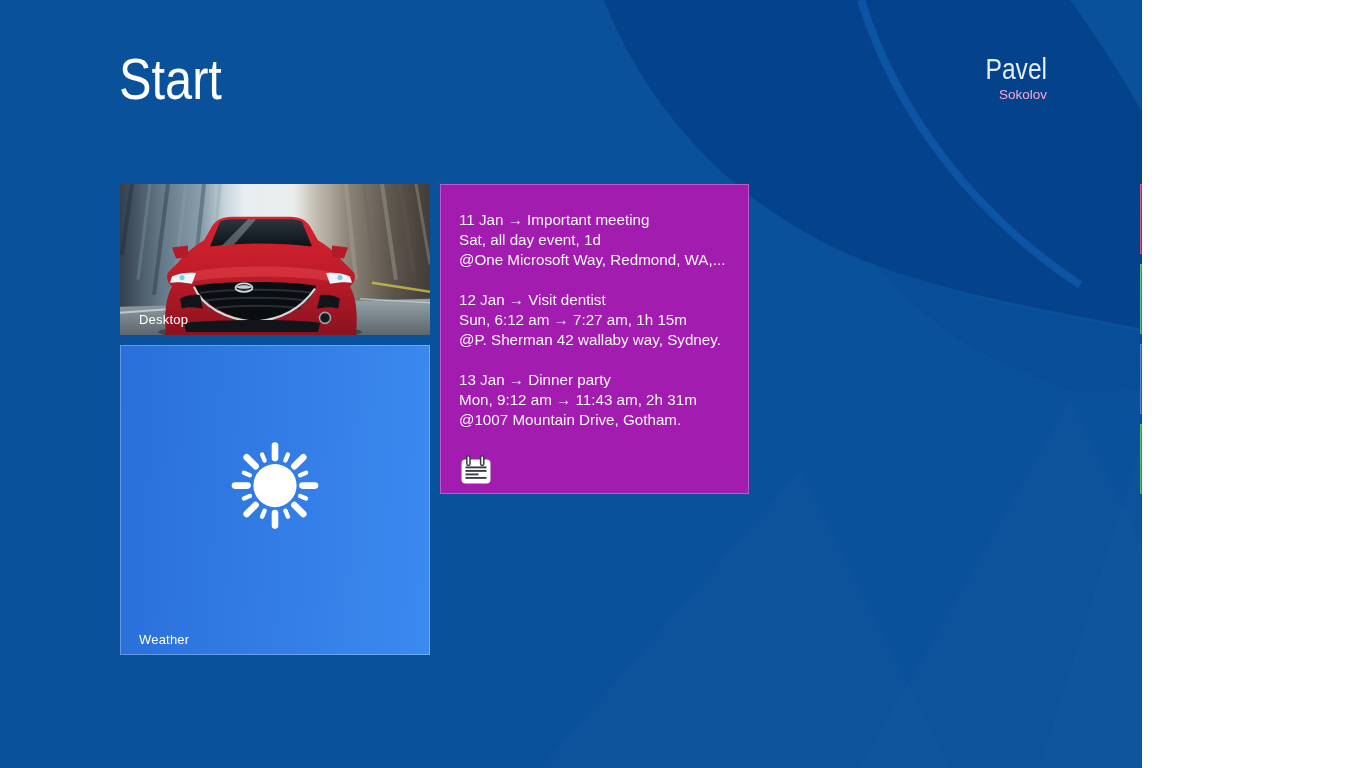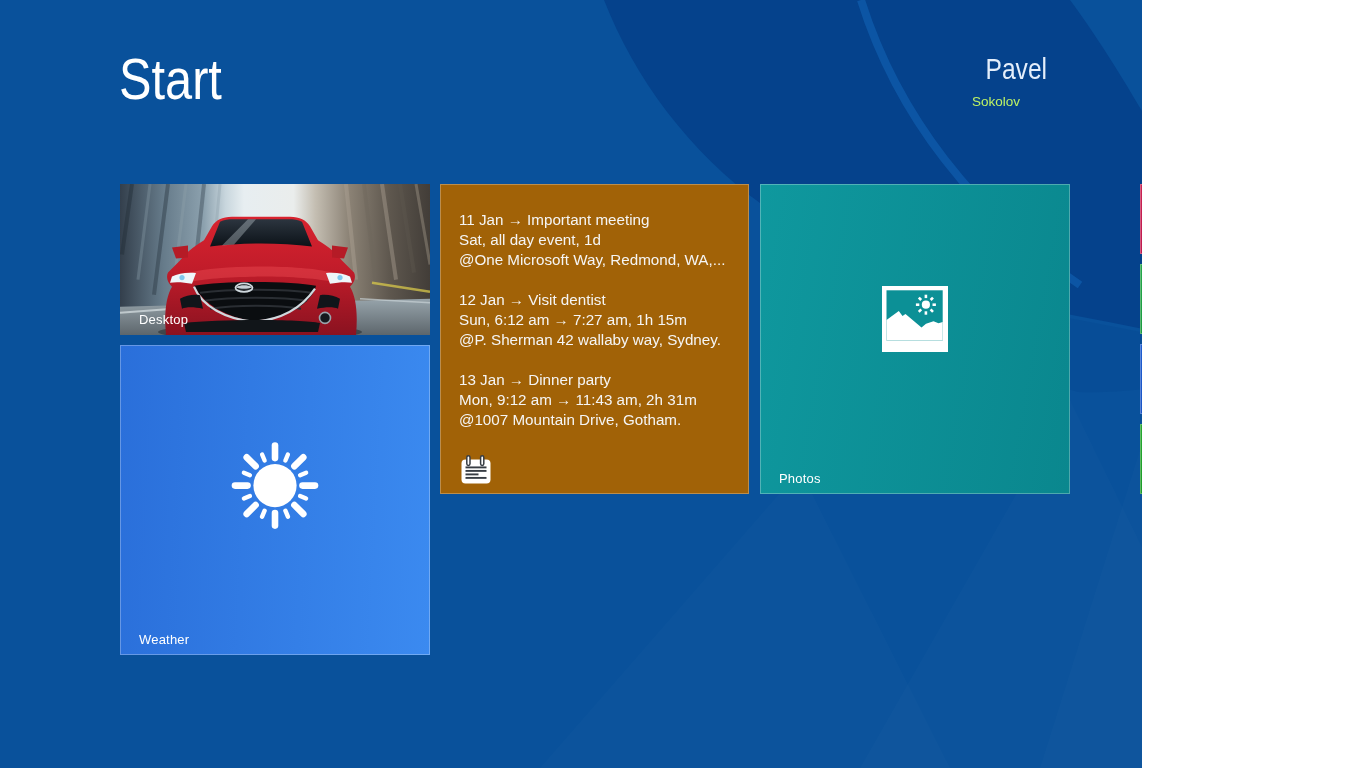--- a/index.html
+++ b/index.html
@@ -1,23 +1,23 @@
 <!DOCTYPE html>
 <html><head>
 <meta charset="utf-8">
 <style>
 html,body{margin:0;padding:0}
 #root{position:relative;width:1142px;height:768px;overflow:hidden;background:#09519b;font-family:"Liberation Sans",sans-serif}
 #bg{position:absolute;left:0;top:0}
 .tile{position:absolute;box-shadow:inset 0 0 0 1px rgba(255,255,255,.28)}
 .lbl{position:absolute;left:19px;bottom:8px;color:#fff;font-size:13px;letter-spacing:.2px}
 #start{position:absolute;left:119px;top:45px;color:#fff;font-size:58px;font-weight:400;transform:scaleX(.84);transform-origin:0 0;letter-spacing:0px}
-#user{position:absolute;right:95px;top:53px;text-align:left;color:#fff}
+#user{position:absolute;right:95px;top:53px;text-align:right;color:#fff}
 #user .n1{font-size:30px;line-height:31px;color:#e4eefb;transform:scaleX(.82);transform-origin:100% 50%}
-#user .n2{font-size:13.5px;line-height:18px;margin-top:9px;color:#bef264}
+#user .n2{font-size:13.5px;line-height:18px;margin-top:2px;color:#f9a8d4}
 #avatar{position:absolute;left:1280px;top:60px;width:40px;height:40px;background:#6f9bd6}
 </style>
 </head>
 <body>
 <div id="root">
 <svg id="bg" width="1366" height="768" viewBox="0 0 1366 768">
   <rect width="1366" height="768" fill="#09519b"></rect>
   <path d="M604,0 L1070,0 C1122,70 1205,210 1260,358 C1150,322 1005,312 878,266 C740,216 648,112 604,0 Z" fill="#05428c"></path>
   <path d="M878,266 C1010,317 1160,330 1258,357 C1210,382 1140,394 1078,392 C990,368 920,318 878,266 Z" fill="#05428c" opacity=".25"></path>
   <path d="M861,0 C897,115 975,215 1080,285" stroke="#0d58a6" stroke-width="8" fill="none" opacity=".9"></path>
@@ -170,21 +170,21 @@
 <path d="M116,102.5 C120,100 128,100 132,102.5 C128,104.5 120,104.5 116,102.5 Z" fill="#c8d1d7"></path>
 <circle cx="205" cy="133" r="5.5" fill="#16191d" stroke="#9aa4ab" stroke-width="1.6"></circle>
 <path d="M60,114 C66,110.5 74,109.5 80,110.5 L83,124 C74,122 66,122 62,124 Z" fill="#11151a"></path>
 <path d="M220,114 C214,110.5 206,109.5 200,110.5 L197,124 C206,122 214,122 218,124 Z" fill="#11151a"></path>
 <path d="M52,63 L68,61 L68,73 L56,74 Z" fill="#b51b26"></path>
 <path d="M228,63 L212,61 L212,73 L224,74 Z" fill="#b51b26"></path>
 </svg>
 <div class="lbl">Desktop</div>
 </div>
 
-<div class="tile" id="t-cal" style="left:440px;top:184px;width:309px;height:310px;background:#a16207">
+<div class="tile" id="t-cal" style="left:440px;top:184px;width:309px;height:310px;background:#a21caf">
   <div style="position:absolute;left:19px;top:26px;color:#f5f5f5;font-size:15.2px;line-height:20px">
     11 Jan → Important meeting<br>
     Sat, all day event, 1d<br>
     @One Microsoft Way, Redmond, WA,...<br>
     <br>
     12 Jan → Visit dentist<br>
     Sun, 6:12 am → 7:27 am, 1h 15m<br>
     @P. Sherman 42 wallaby way, Sydney.<br>
     <br>
     13 Jan → Dinner party<br>
@@ -197,41 +197,20 @@
     <rect x="19.6" y="0.8" width="3.2" height="9.6" rx="1.6" fill="#fff" stroke="#373d44" stroke-width="1.5"></rect>
     <g stroke="#373d44" stroke-width="1.9">
       <line x1="4.5" y1="12.4" x2="25.5" y2="12.4"></line>
       <line x1="4.5" y1="15.9" x2="25.5" y2="15.9"></line>
       <line x1="4.5" y1="19.4" x2="17.5" y2="19.4"></line>
       <line x1="4.5" y1="22.9" x2="25.5" y2="22.9"></line>
     </g>
   </svg>
 </div>
 
-<div class="tile" id="t-photos" style="left:760px;top:184px;width:310px;height:310px;background:linear-gradient(100deg,#0f989e 0%,#0a878e 100%)">
-  <svg width="66" height="66" viewBox="0 0 66 66" style="position:absolute;left:122px;top:102px">
-    <rect x="0" y="0" width="66" height="66" fill="#fff"></rect>
-    <rect x="4.5" y="4.3" width="56.2" height="50.3" fill="#0c9096"></rect>
-    <path d="M4.5,34 L16.8,25 L20.5,30 L23.5,28 L39.5,41.5 L44,37.8 L51.5,35.2 L56.5,37.2 L60.7,36 L60.7,54.6 L4.5,54.6 Z" fill="#fff"></path>
-    <g transform="translate(43.9,18.7)">
-      <circle r="4.1" fill="#fff"></circle>
-      <g stroke="#fff" stroke-width="2.6" stroke-linecap="butt">
-        <line y1="-6.6" y2="-10"></line>
-            <line y1="6.6" y2="10"></line>
-        <line x1="-6.6" x2="-10"></line>
-            <line x1="6.6" x2="10"></line>
-        <line x1="-4.7" y1="-4.7" x2="-7.1" y2="-7.1"></line>
-        <line x1="4.7" y1="-4.7" x2="7.1" y2="-7.1"></line>
-        <line x1="-4.7" y1="4.7" x2="-7.1" y2="7.1"></line>
-        <line x1="4.7" y1="4.7" x2="7.1" y2="7.1"></line>
-      </g>
-    </g>
-  </svg>
-  <div class="lbl">Photos</div>
-</div>
 
 <div class="tile" style="left:1140px;top:184px;width:70px;height:70px;background:linear-gradient(135deg,#c92454 0%,#b5124a 100%)">
   <svg width="70" height="70" viewBox="0 0 70 70">
     <rect x="16.2" y="19.5" width="38" height="28.6" fill="none" stroke="#fff" stroke-width="4.2" rx="1"></rect>
     <circle cx="34.9" cy="33.8" r="7" fill="#fff"></circle>
     <path d="M32.3,29.9 L38.9,33.8 L32.3,37.7 Z" fill="#bd1a4e"></path>
   </svg>
 </div>
 <div class="tile" style="left:1220px;top:184px;width:70px;height:70px;background:linear-gradient(135deg,#12b1f0 0%,#00a2e8 100%)">
   <svg width="70" height="70" viewBox="0 0 70 70">

